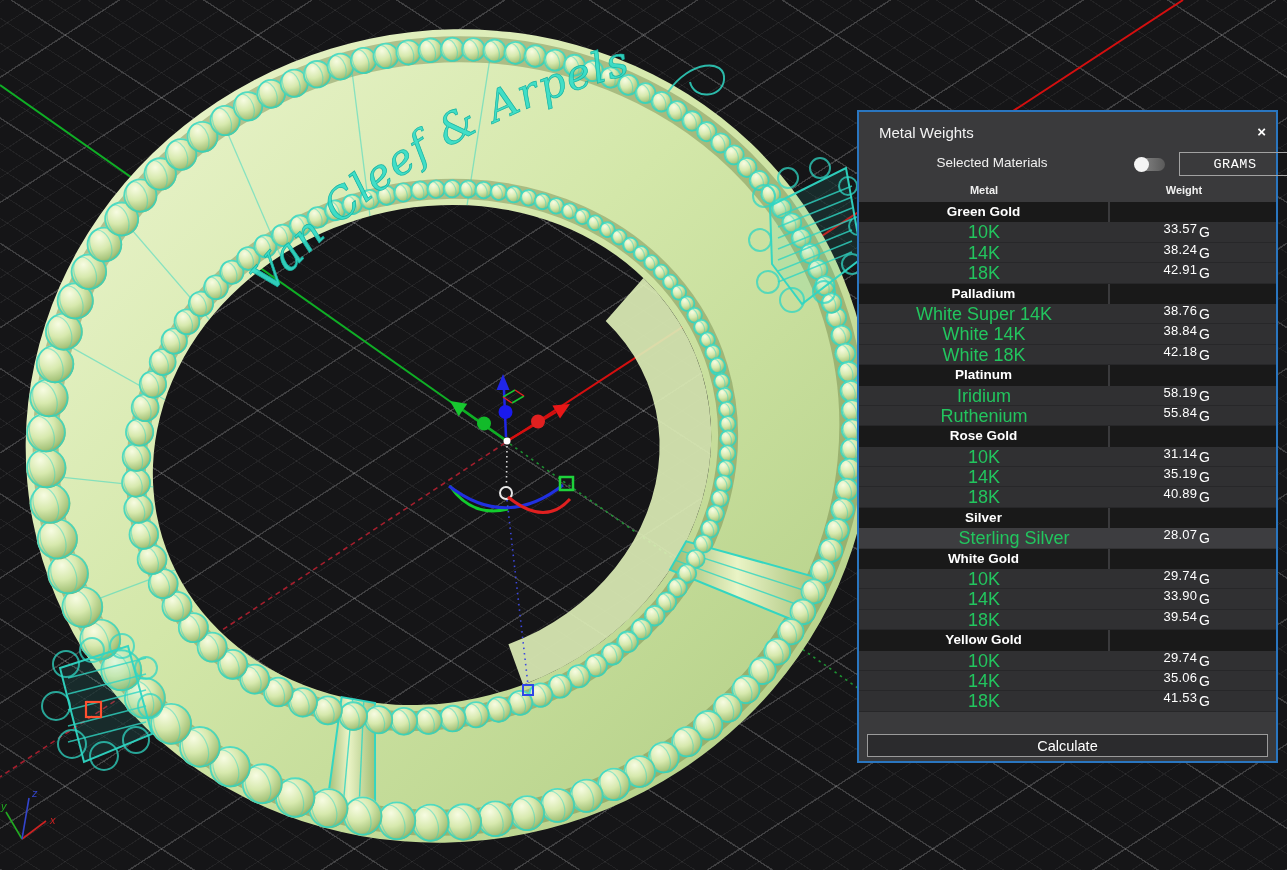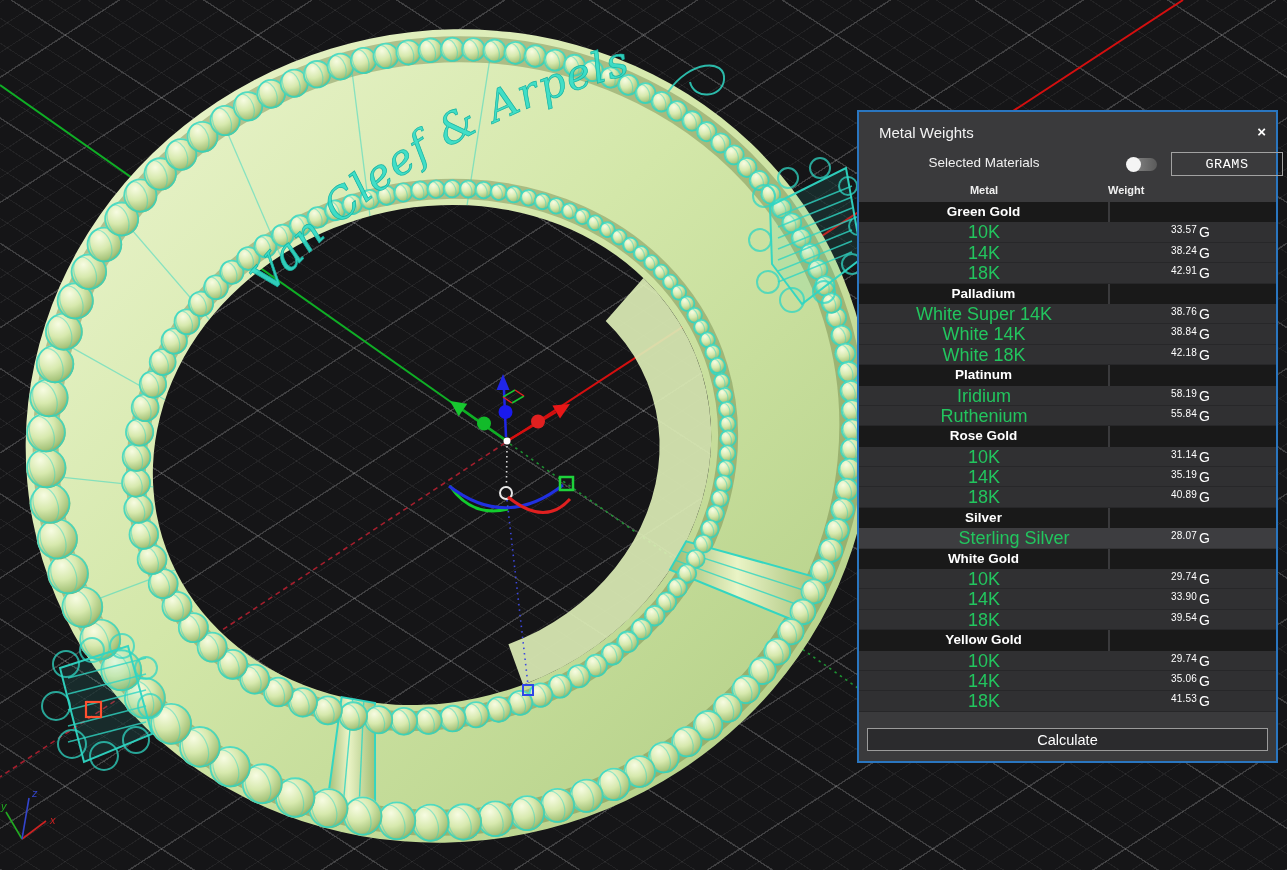--- a/index.html
+++ b/index.html
@@ -13,46 +13,46 @@
       repeating-linear-gradient(33deg,  rgba(255,255,255,0.14) 0 1.5px, transparent 1.5px 105px),
       repeating-linear-gradient(-33deg, rgba(255,255,255,0.14) 0 1.5px, transparent 1.5px 105px);}
   svg#scene{position:absolute;inset:0;}
   
   .panel{position:absolute;left:857px;top:110px;width:421px;height:653px;
          box-sizing:border-box;border:2px solid #2a76c0;background:#3a3a3c;color:#f0f0f0;}
   .panel-title-row{display:flex;justify-content:space-between;align-items:center;
          padding:8px 10px 0 20px;height:24px;}
   .panel-title{font-size:15px;color:#f2f2f2;}
   .close{font-size:15px;font-weight:bold;color:#ffffff;line-height:14px;}
-  .controls-row{position:relative;height:28px;margin-top:6px;}
+  .controls-row{position:relative;height:28px;margin-top:6px;margin-left:8px;}
   .sel-label{position:absolute;left:0;width:250px;text-align:center;top:5px;
          font-size:13.5px;color:#f0f0f0;}
   .toggle{position:absolute;left:268px;top:8px;width:30px;height:13px;border-radius:7px;
          background:linear-gradient(to right,#909090,#5a5a5a);}
   .knob{position:absolute;left:-1px;top:-1px;width:15px;height:15px;border-radius:50%;
          background:#f4f4f4;}
   .grams-btn{position:absolute;left:312px;top:2px;width:112px;height:24px;
          background:transparent;border:1px solid #a2a2a2;color:#fff;
          font-size:13.5px;letter-spacing:0.5px;font-family:Liberation Mono, monospace;}
   .col-headers{position:relative;height:24px;line-height:24px;font-size:11px;font-weight:bold;}
   .col-metal{position:absolute;left:0;width:250px;text-align:center;}
-  .col-weight{position:absolute;left:249px;right:16px;}
+  .col-weight{position:absolute;left:249px;right:16px;text-align:center;}
   .mtable{width:100%;}
   .grow{display:flex;height:20.4px;gap:2px;}
   .gcell-l{width:249px;background:#191919;text-align:center;font-size:13.5px;font-weight:bold;
          color:#fff;line-height:20.4px;}
   .gcell-r{flex:1;background:#191919;}
   .mrow{display:flex;height:20.4px;background:#303032;border-bottom:1px solid rgba(0,0,0,0.18);
         box-sizing:border-box;}
   .mrow.hl{background:#3d3d40;padding-left:30px;}
   .rlabel{width:250px;text-align:center;font-size:18px;color:#22c55e;line-height:20px;}
   .rval{flex:1;text-align:right;padding-right:66px;line-height:20px;color:#fff;}
-  .wnum{font-size:10px;position:relative;top:-4px;margin-right:2px;letter-spacing:0.2px;}
+  .wnum{font-size:13px;position:relative;top:-4px;margin-right:2px;letter-spacing:0.2px;}
   .wunit{font-size:14px;}
-  .calc-btn{position:absolute;left:8px;right:8px;bottom:10px;height:23px;
+  .calc-btn{position:absolute;left:8px;right:8px;bottom:4px;height:23px;
         background:#2b2b2d;border:1px solid #9b9b9b;color:#fff;font-size:14.5px;
         font-family:"Liberation Sans",sans-serif;}
 </style>
 </head>
 <body>
 
 <div class="stage">
   <div class="viewport">
     <svg id="scene" width="1287" height="870" viewBox="0 0 1287 870">
         <defs>

